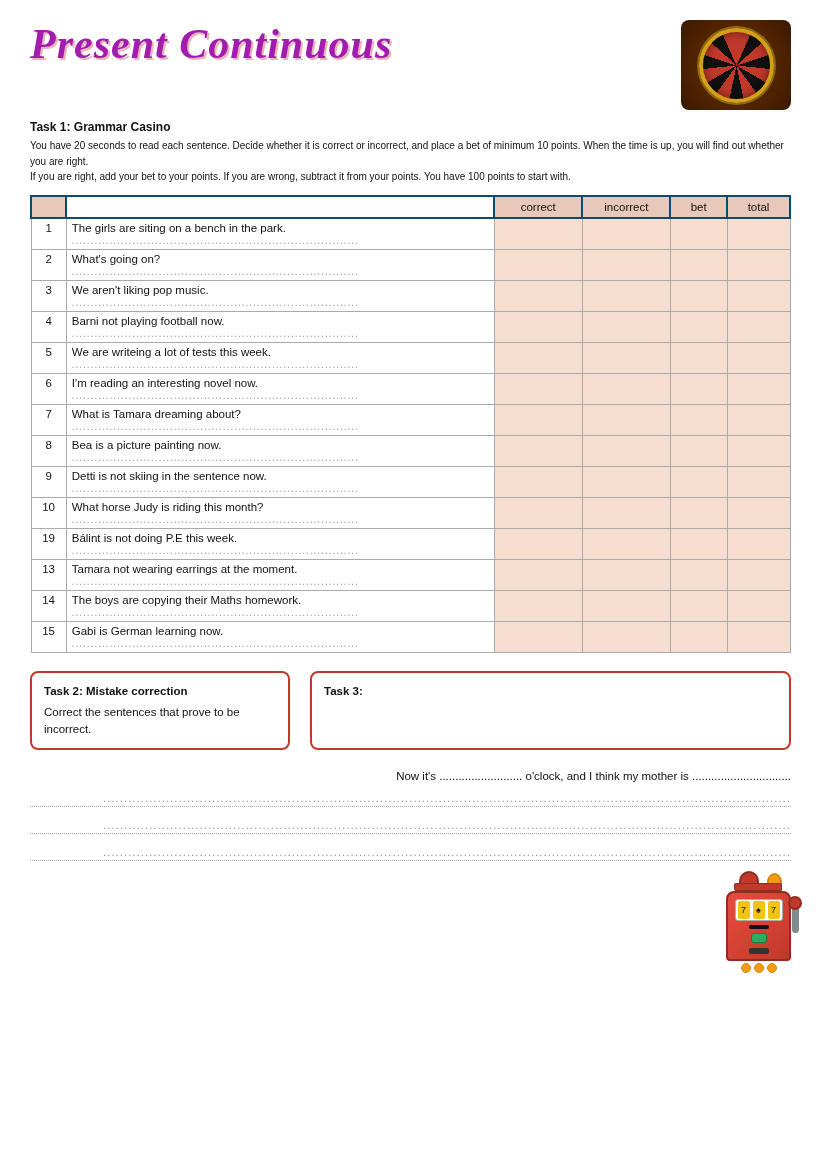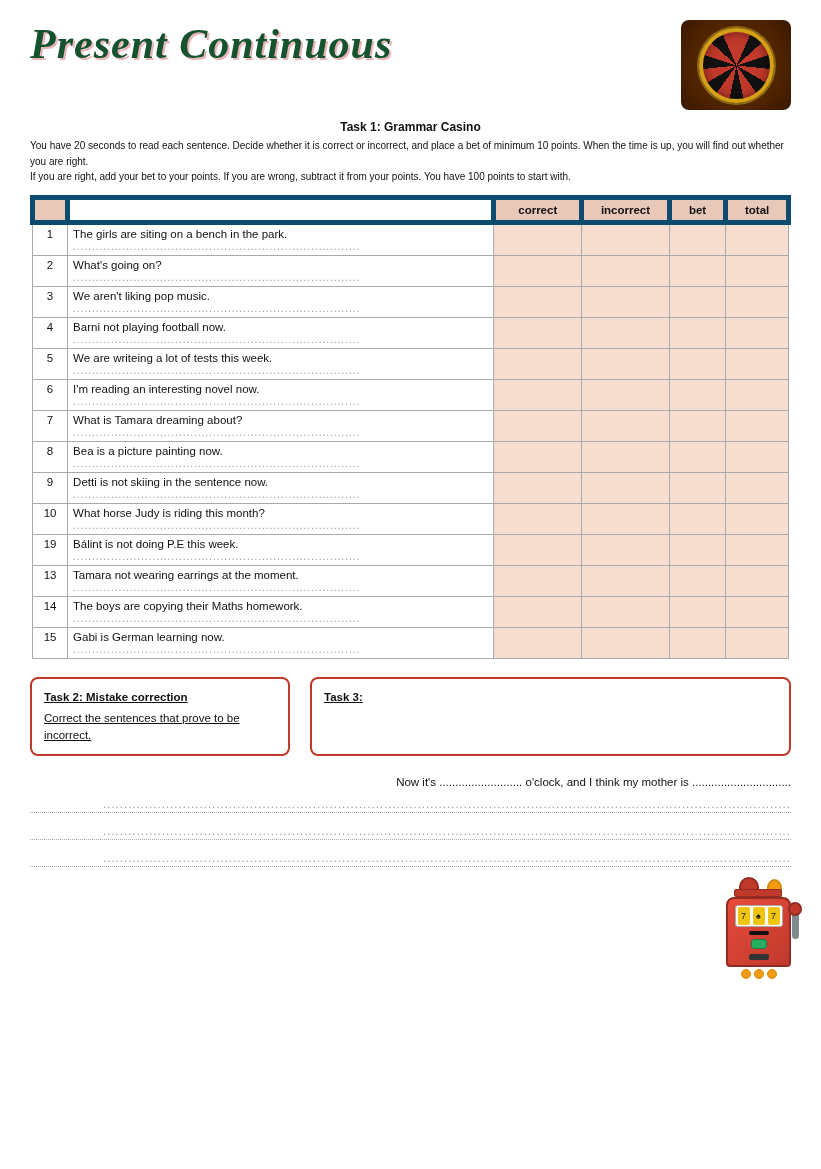--- a/index.html
+++ b/index.html
@@ -15,21 +15,21 @@
     .header {
       display: flex;
       align-items: flex-start;
       justify-content: space-between;
       margin-bottom: 10px;
     }
     .title {
       font-size: 42px;
       font-weight: bold;
       font-family: 'Georgia', serif;
-      color: #14532d;
+      color: #a21caf;
       letter-spacing: 1px;
       text-shadow: 2px 2px 0 #e8b4b8;
       font-style: italic;
     }
     .roulette-img {
       width: 110px;
       height: 90px;
       background: radial-gradient(circle at 50% 50%, #8b4513 0%, #5c2a00 40%, #3a1800 100%);
       border-radius: 8px;
       position: relative;
@@ -48,39 +48,38 @@
         #c0392b 192deg 216deg, #111 216deg 240deg, #c0392b 240deg 264deg, #111 264deg 288deg,
         #c0392b 288deg 312deg, #111 312deg 336deg, #c0392b 336deg 360deg
       );
       border: 4px solid #d4a017;
       box-shadow: 0 0 0 2px #8b6914, inset 0 0 10px rgba(0,0,0,0.5);
     }
     .task-title {
       font-weight: bold;
       font-size: 12px;
       margin-bottom: 4px;
-      text-align: center;
     }
     .task-desc {
       font-size: 10px;
       line-height: 1.55;
       margin-bottom: 10px;
     }
     .main-table {
       width: 100%;
       border-collapse: collapse;
       margin-bottom: 18px;
       font-size: 11.5px;
     }
     .main-table th {
       background: #e8c8b8;
-      border: 5px solid #0c4a6e;
+      border: 2px solid #0c4a6e;
       padding: 4px 6px;
       text-align: center;
-      font-weight: bold;
+      font-weight: normal;
     }
     .main-table td {
       border: 1px solid #aaa;
       padding: 3px 5px;
       vertical-align: top;
     }
     .main-table td.num-col {
       text-align: center;
       width: 28px;
       background: #fff;
@@ -113,21 +112,20 @@
       display: flex;
       gap: 20px;
       margin-bottom: 20px;
     }
     .task-box {
       border: 2px solid #c0392b;
       border-radius: 8px;
       padding: 10px 12px;
       font-size: 11.5px;
       line-height: 1.5;
-      text-decoration: underline;
     }
     .task-box-left {
       width: 260px;
     }
     .task-box-right {
       flex: 1;
     }
     .task-box .box-title {
       font-weight: bold;
       margin-bottom: 4px;

